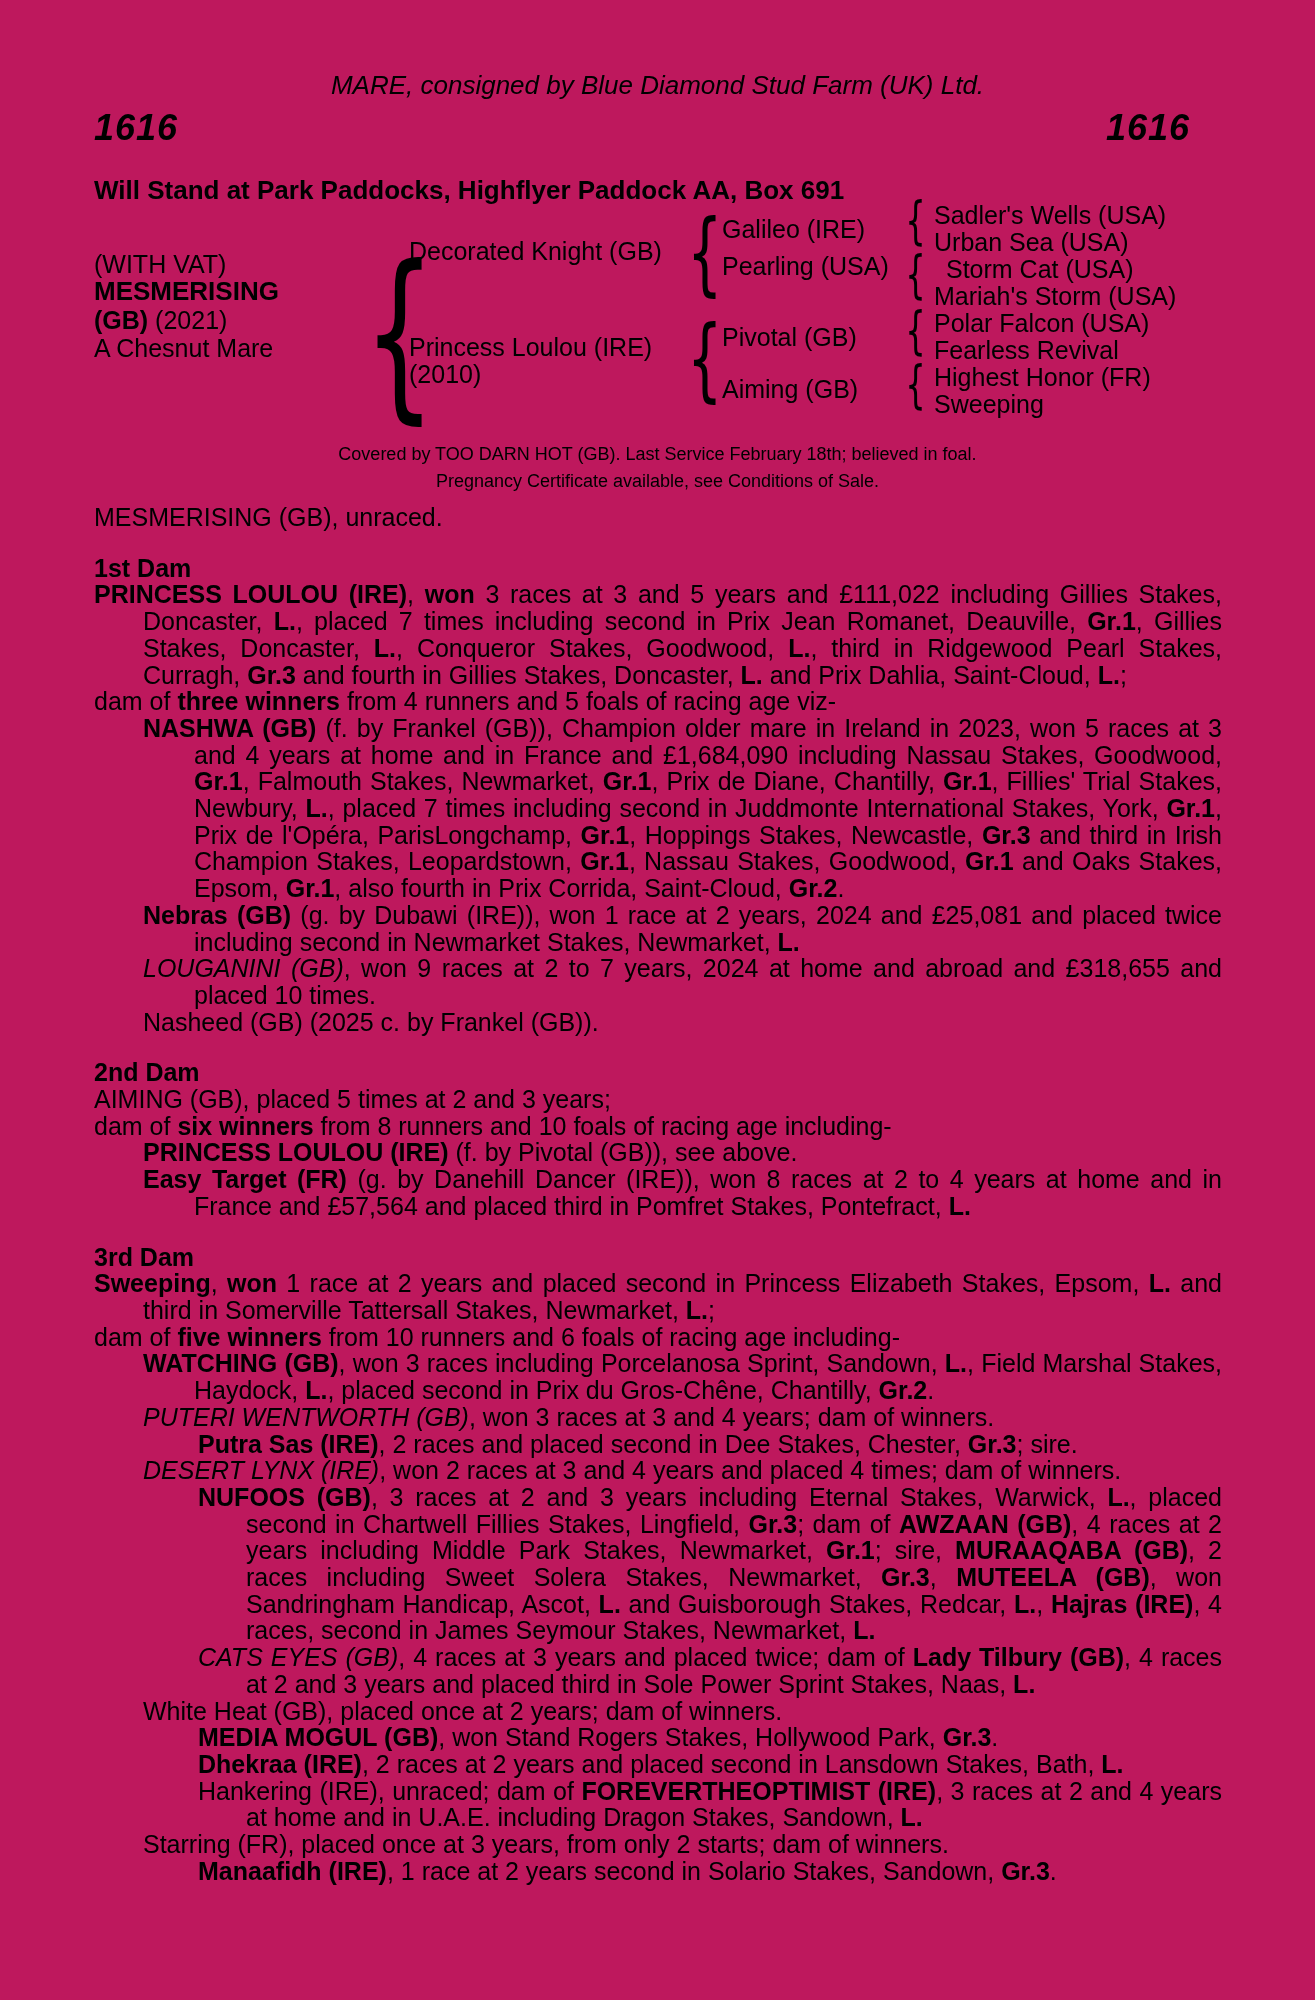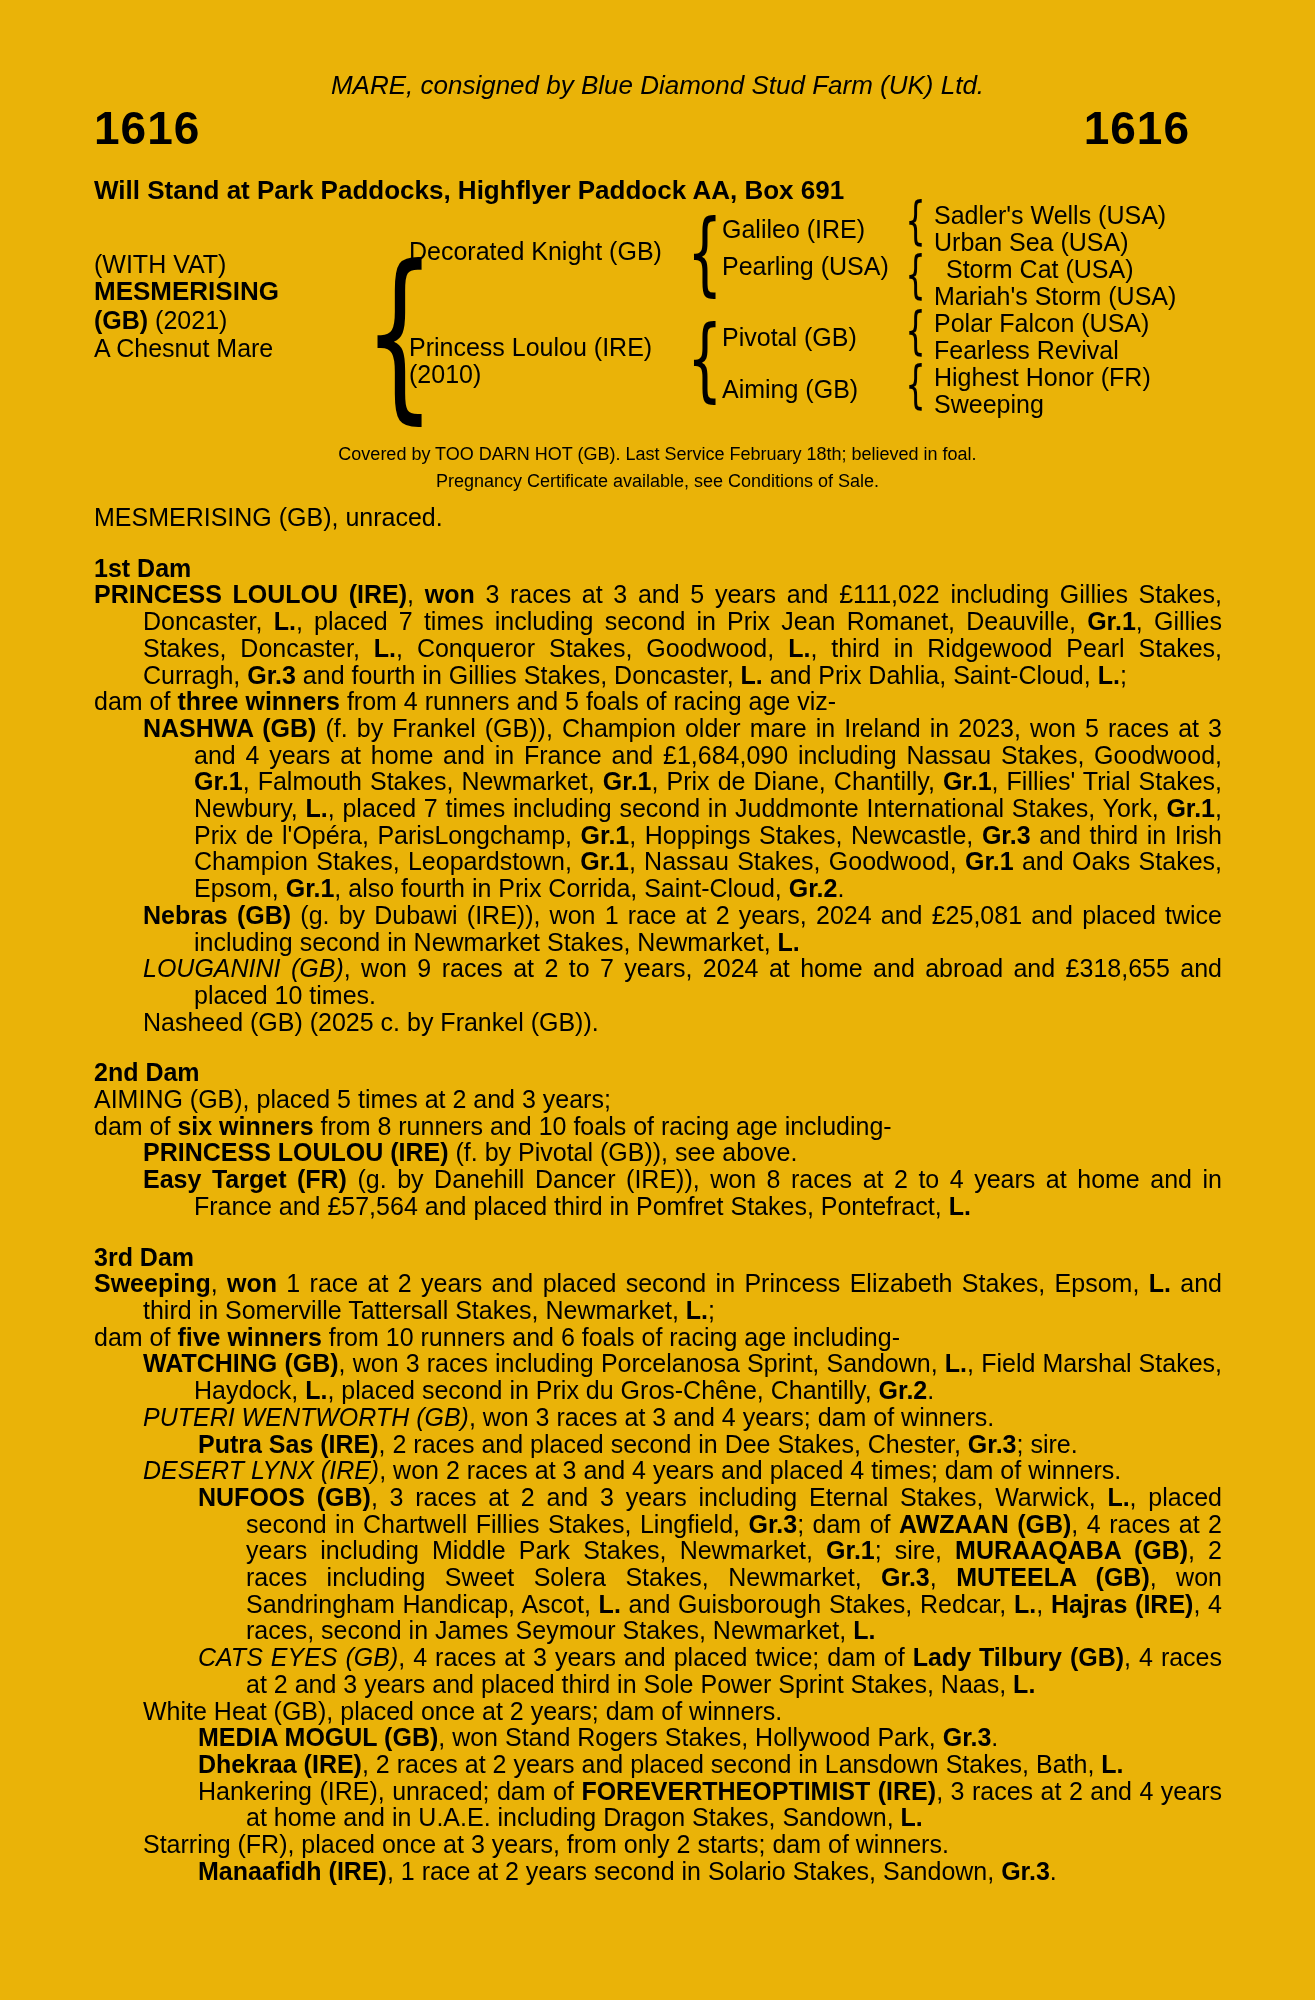--- a/index.html
+++ b/index.html
@@ -1,22 +1,22 @@
 <!DOCTYPE html>
 <html><head>
 <meta charset="utf-8">
 <style>
   html,body { margin:0; padding:0; background:#ffffff; }
   .page {
-    position:relative; width:1315px; height:2000px; background:#eab308;
+    position:relative; width:1315px; height:2000px; background:#be185d;
     color:#000; font-family:"Liberation Sans", sans-serif; overflow:hidden;
   }
   .consignor { padding-top:70px; text-align:center; font-style:italic; font-size:26px; line-height:31px; }
   .lotrow { display:flex; justify-content:space-between; padding:4px 125px 0 94px; }
-  .lot { font-weight:bold; font-size:46px; line-height:46px; letter-spacing:1px; }
+  .lot { font-weight:bold; font-size:36px; line-height:46px; letter-spacing:1px;font-style:italic; }
   .hero { position:relative; height:272px; margin-top:18px; }
   .stand { position:absolute; left:94px; top:6px; font-weight:bold; font-size:26px; white-space:nowrap; }
   .ped { position:absolute; font-size:25px; line-height:26px; white-space:nowrap; }
   .ped.bold { font-weight:bold; font-size:26px; }
   .brace {
     position:absolute; font-family:"DejaVu Sans", sans-serif; font-weight:normal;
     transform:scaleX(0.62); transform-origin:center center;
   }
   .brace.big  { left:341px; top:78px;  font-size:184px; line-height:172px; }
   .brace.mid1 { left:676px; top:42px;  font-size:90px;  line-height:84px; }

